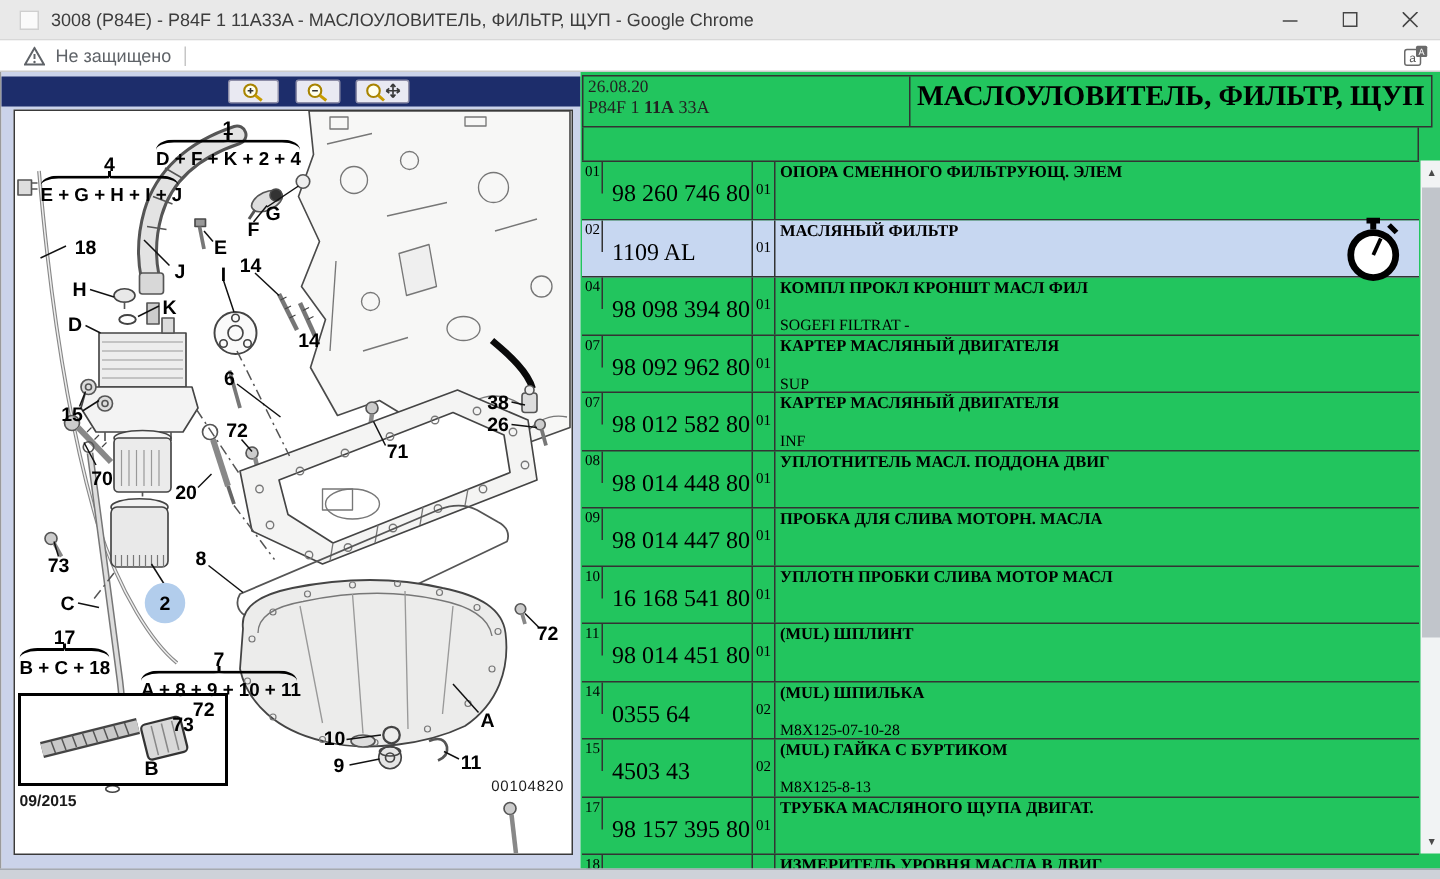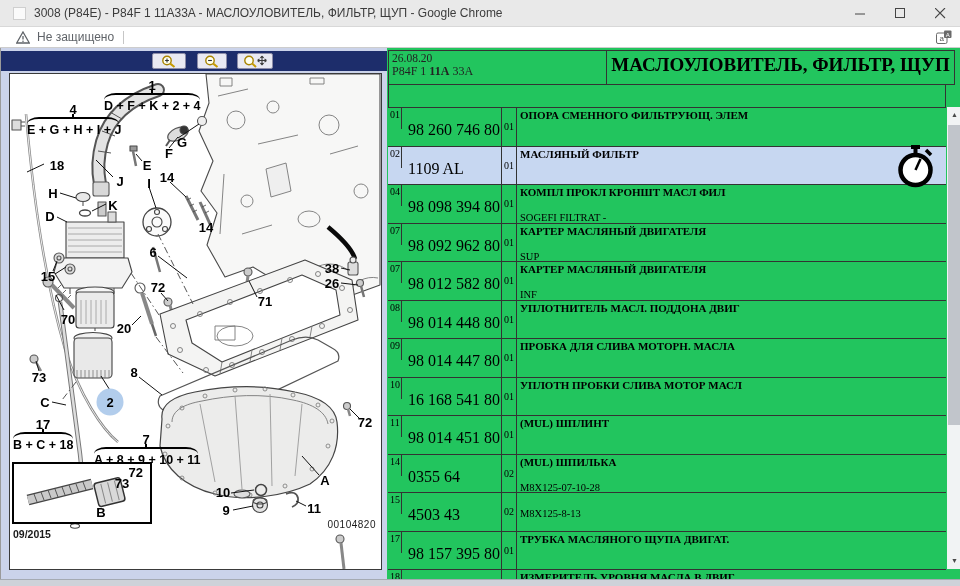--- a/index.html
+++ b/index.html
@@ -567,20 +567,21 @@
               <div class="d-sub">M8X125-07-10-28</div>
             </div>
           </div>
           <div class="trow">
             <div class="c-part">
               <span class="row-num">15</span>
               <span class="part-no">4503 43</span>
             </div>
             <div class="c-qty">02</div>
             <div class="c-desc">
+              <div class="d-main">(MUL) ГАЙКА С БУРТИКОМ</div>
               <div class="d-sub">M8X125-8-13</div>
             </div>
           </div>
           <div class="trow">
             <div class="c-part">
               <span class="row-num">17</span>
               <span class="part-no">98 157 395 80</span>
             </div>
             <div class="c-qty">01</div>
             <div class="c-desc">

